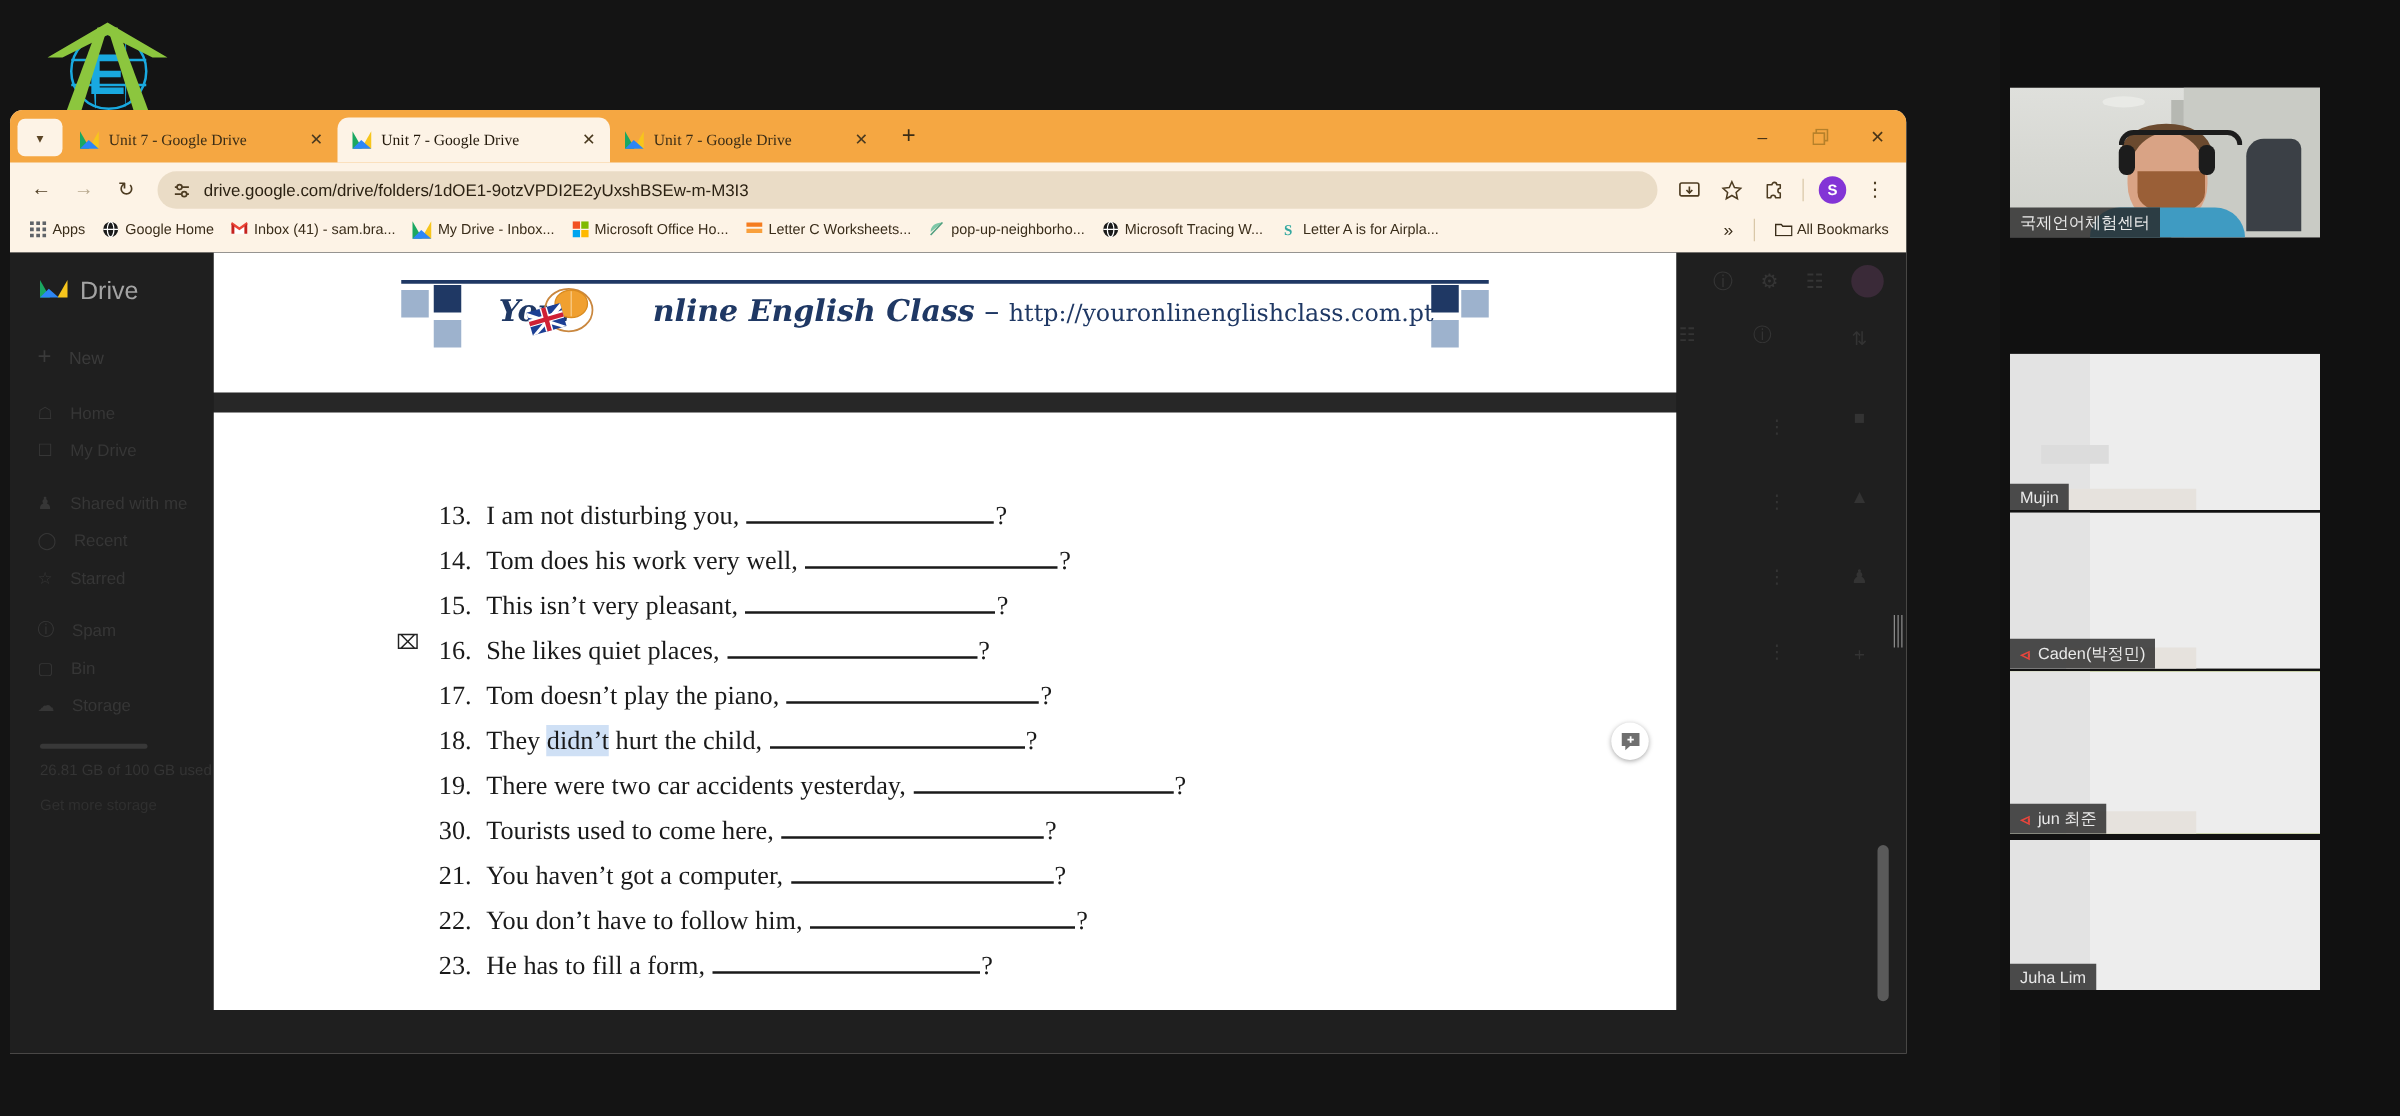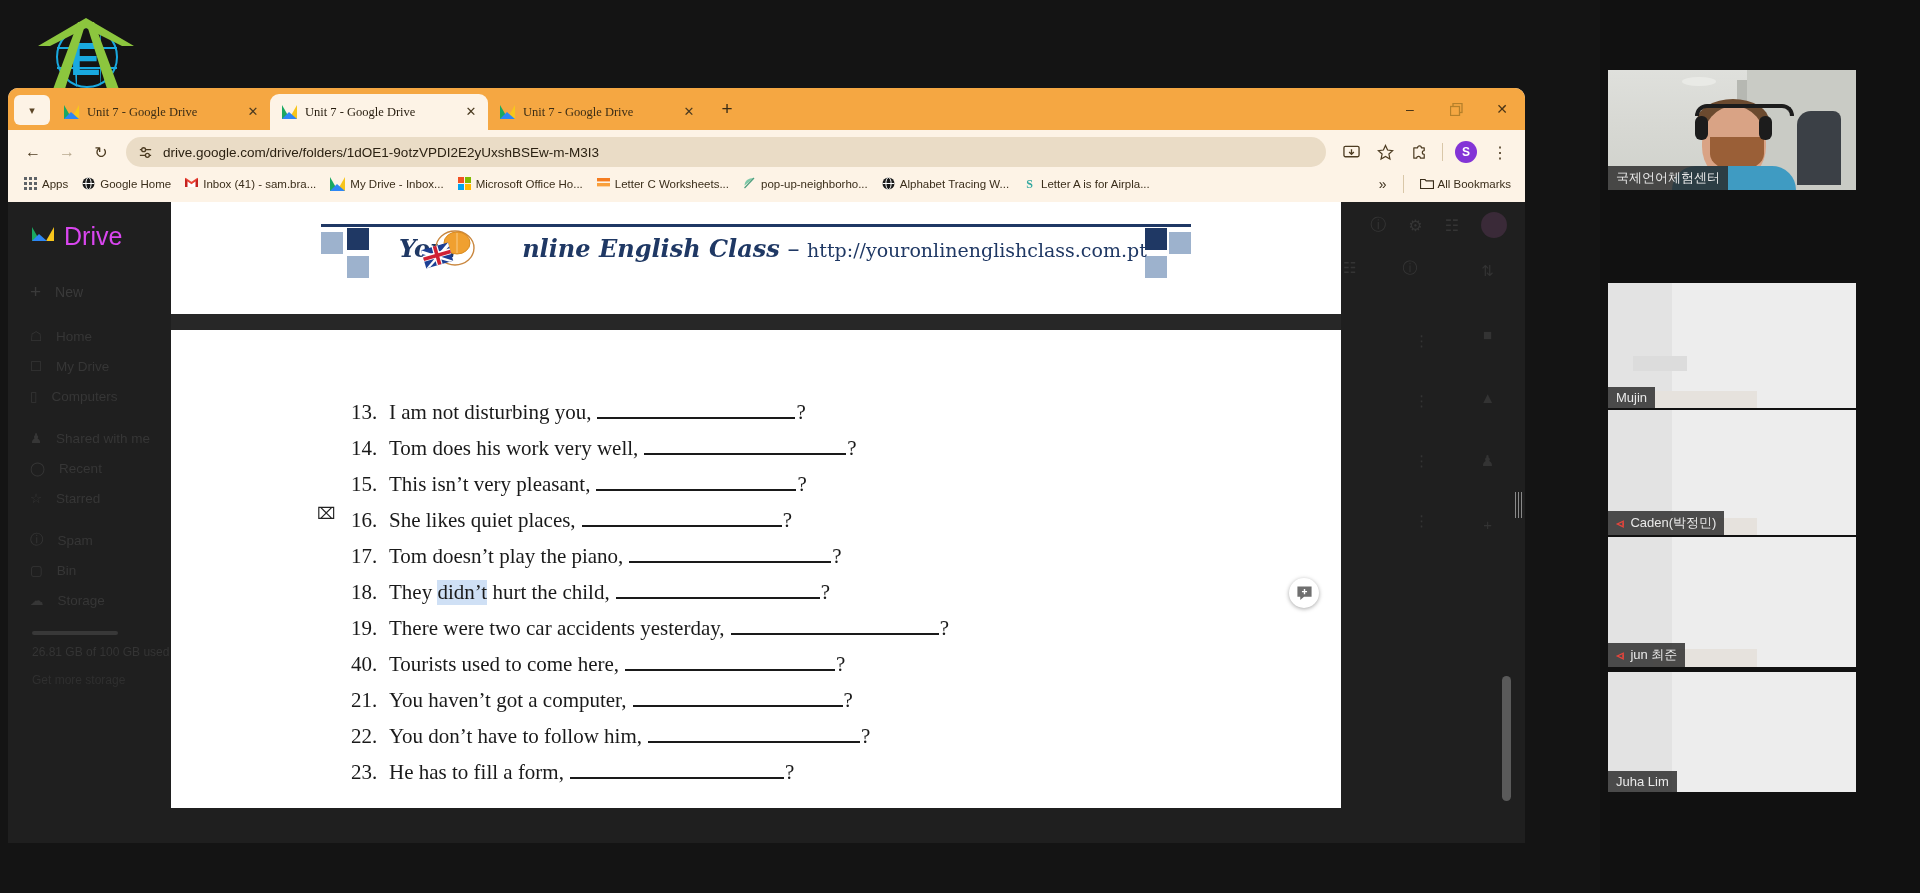--- a/index.html
+++ b/index.html
@@ -108,21 +108,21 @@
         white-space: nowrap; cursor: pointer; }
   .bm-ico { width: 13px; height: 13px; flex: none; position: relative; }
   .bm-right { position: absolute; right: 8px; display: flex; align-items: center; gap: 6px; }
 
   
   .page { position: relative; height: 641px; background: #272727; overflow: hidden; }
   .drive-bg { position: absolute; inset: 0; background: #1f1f1f; opacity: 1; }
   .drive-side { position: absolute; left: 0; top: 0; width: 230px; padding: 14px 0 0 0;
     color: #2f2f2f; font-size: 14px; }
   .drive-logo { display: flex; align-items: center; gap: 10px; padding: 6px 0 0 24px; }
-  .drive-logo span { font-size: 25px; color: #d946ef; }
+  .drive-logo span { font-size: 20px; color: #a3a3a3; }
   .drv-new { display:flex;align-items:center;gap:14px;margin: 30px 0 0 22px; color:#3a3a3a;font-size:14px;}
   .drv-item { display: flex; align-items: center; gap: 14px; height: 30px; padding-left: 22px;
     color: #363636; font-size: 13.5px; }
   .drv-gap { height: 12px; }
   .drv-bar { width: 86px; height: 4px; border-radius: 2px; background: #383838; margin: 16px 0 10px 24px; }
   .drv-stor { padding-left: 24px; color: #343434; font-size: 12px; }
   .drv-stor2 { padding-left: 24px; color: #2f2f2f; font-size: 12px; margin-top: 14px; }
   .drive-topicons { position: absolute; right: 18px; top: 10px; display: flex; gap: 22px; align-items: center; color: #353535; font-size: 16px; }
   .drive-topicons .av { width: 26px; height: 26px; border-radius: 50%; background: #3a2a38; }
   .drive-rowicons { position: absolute; right: 30px; top: 60px; display: flex; flex-direction: column; gap: 46px; color: #333; font-size: 15px; align-items: center; }
@@ -389,21 +389,21 @@
         <span>pop-up-neighborho...</span>
       </div>
       <div class="bm">
         <span class="bm-ico">
           <svg width="13" height="13" viewBox="0 0 13 13">
               <circle cx="6.5" cy="6.5" r="6" fill="#1a1a1a"></circle>
               <ellipse cx="6.5" cy="6.5" rx="2.6" ry="6" fill="none" stroke="#fff" stroke-width="1"></ellipse>
               <line x1="0.6" y1="6.5" x2="12.4" y2="6.5" stroke="#fff" stroke-width="1"></line>
             </svg>
         </span>
-        <span>Alphabet Tracing W...</span>
+        <span>Microsoft Tracing W...</span>
       </div>
       <div class="bm">
         <span class="bm-ico">
           <svg width="13" height="13" viewBox="0 0 13 13">
               <text x="6.5" y="11" font-size="12" font-family="Liberation Serif, serif" font-weight="bold" fill="#34a8a0" text-anchor="middle">S</text>
             </svg>
         </span>
         <span>Letter A is for Airpla...</span>
       </div>
 
@@ -439,24 +439,20 @@
         </div>
         <div style="height:18px"></div>
         <div class="drv-item">
             <span>☖</span>
             <span>Home</span>
           </div>
         <div class="drv-item">
             <span>☐</span>
             <span>My Drive</span>
           </div>
-        <div class="drv-item">
-            <span>▯</span>
-            <span>Computers</span>
-          </div>
         <div class="drv-gap"></div>
         <div class="drv-item">
             <span>♟</span>
             <span>Shared with me</span>
           </div>
         <div class="drv-item">
             <span>◯</span>
             <span>Recent</span>
           </div>
         <div class="drv-item">
@@ -592,21 +588,21 @@
             </div>
 
             <div class="q">
               <span class="num">19.</span>
               <span>There were two car accidents yesterday,</span>
               <span class="blank" style="width:208px"></span>
               <span>?</span>
             </div>
 
             <div class="q">
-              <span class="num">40.</span>
+              <span class="num">30.</span>
               <span>Tourists used to come here,</span>
               <span class="blank" style="width:210px"></span>
               <span>?</span>
             </div>
 
             <div class="q">
               <span class="num">21.</span>
               <span>You haven’t got a computer,</span>
               <span class="blank" style="width:210px"></span>
               <span>?</span>

